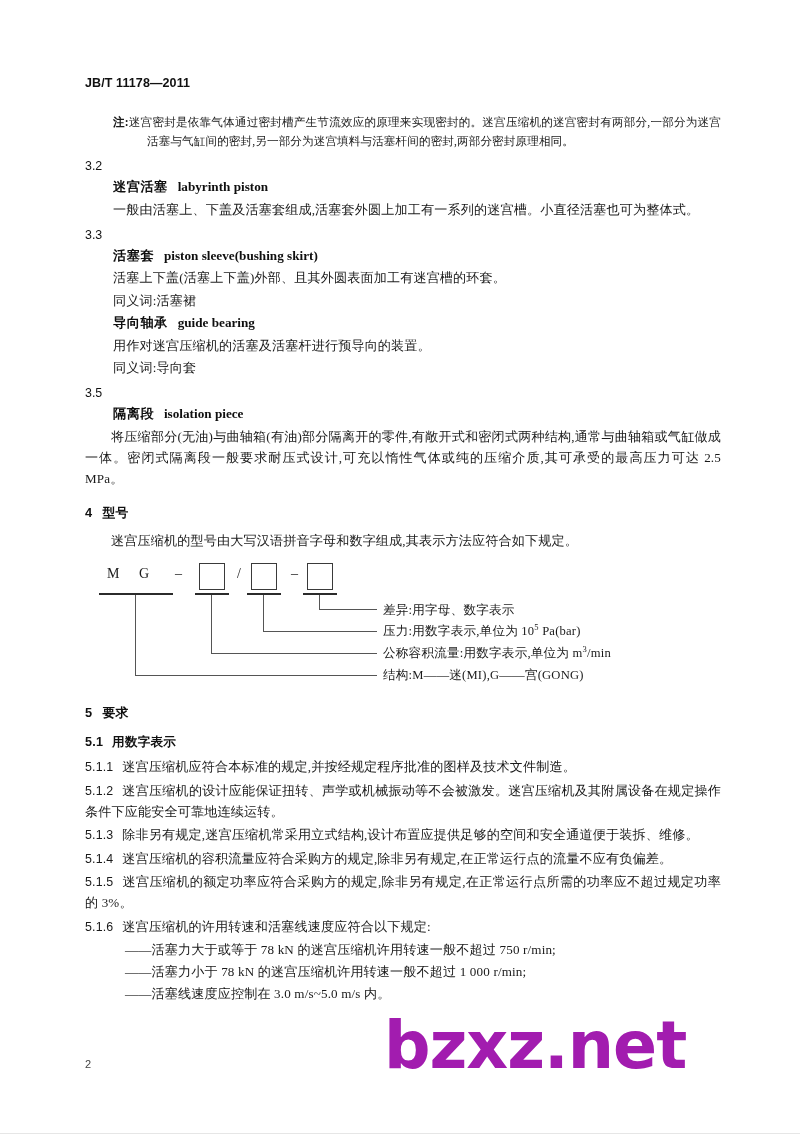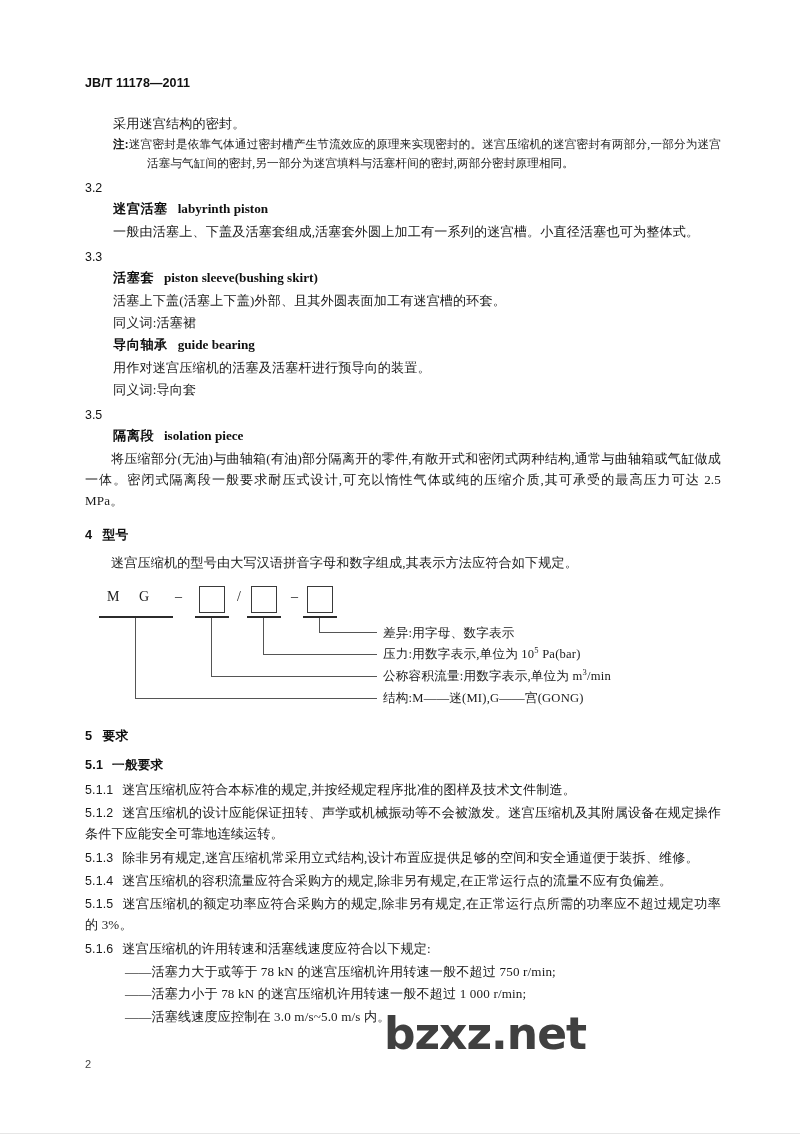--- a/index.html
+++ b/index.html
@@ -21,23 +21,23 @@
     box-sizing: border-box;
     border-bottom: 1px solid #e6e6e6;
   }
   
   #watermark {
     position: absolute;
     left: 384px;
     top: 1008px;
     font-family: "DejaVu Sans", "Liberation Sans", sans-serif;
     font-weight: bold;
-    font-size: 44px;
+    font-size: 65px;
     letter-spacing: -1px;
-    color: #404040;
+    color: #a21caf;
     z-index: 0;
     user-select: none;
     white-space: nowrap;
   }
   
   #content {
     position: relative;
     z-index: 2;
     padding: 0;
   }
@@ -191,21 +191,20 @@
 <div id="page">
 
   <div id="watermark">bzxz.net</div>
 
   <div id="content">
 
     <div class="running-head">JB/T 11178—2011</div>
 
     <div class="body-area">
 
-      <div class="para">采用迷宫结构的密封。</div>
 
       <div class="note"><b>注:</b><span>迷宫密封是依靠气体通过密封槽产生节流效应的原理来实现密封的。迷宫压缩机的迷宫密封有两部分,一部分为迷宫活塞与气缸间的密封,另一部分为迷宫填料与活塞杆间的密封,两部分密封原理相同。</span></div>
 
       <div class="clause-num">3.2</div>
       <div class="term-line"><span class="cn">迷宫活塞</span>&nbsp;&nbsp;&nbsp;<span class="en">labyrinth piston</span></div>
       <div class="para">一般由活塞上、下盖及活塞套组成,活塞套外圆上加工有一系列的迷宫槽。小直径活塞也可为整体式。</div>
 
       <div class="clause-num">3.3</div>
       <div class="term-line"><span class="cn">活塞套</span>&nbsp;&nbsp;&nbsp;<span class="en">piston sleeve(bushing skirt)</span></div>
       <div class="para">活塞上下盖(活塞上下盖)外部、且其外圆表面加工有迷宫槽的环套。</div>
@@ -256,21 +255,21 @@
 
         <span class="dg-label" style="left:298px; top:62px;"><span>压力:用数字表示,单位为 10</span><sup>5</sup><span> Pa(bar)</span></span>
 
         <span class="dg-label" style="left:298px; top:84px;"><span>公称容积流量:用数字表示,单位为 m</span><sup>3</sup><span>/min</span></span>
 
         <span class="dg-label" style="left:298px; top:106px;">结构:M——迷(MI),G——宫(GONG)</span>
       </div>
 
       <div class="sec-head"><span class="n">5</span><span>要求</span></div>
 
-      <div class="subsec-head"><span class="n">5.1</span><span>一般要求</span></div>
+      <div class="subsec-head"><span class="n">5.1</span><span>用数字表示</span></div>
 
       <div class="num-para"><span class="n">5.1.1</span><span>迷宫压缩机应符合本标准的规定,并按经规定程序批准的图样及技术文件制造。</span></div>
 
       <div class="num-para"><span class="n">5.1.2</span><span>迷宫压缩机的设计应能保证扭转、声学或机械振动等不会被激发。迷宫压缩机及其附属设备在规定操作条件下应能安全可靠地连续运转。</span></div>
 
       <div class="num-para"><span class="n">5.1.3</span><span>除非另有规定,迷宫压缩机常采用立式结构,设计布置应提供足够的空间和安全通道便于装拆、维修。</span></div>
 
       <div class="num-para"><span class="n">5.1.4</span><span>迷宫压缩机的容积流量应符合采购方的规定,除非另有规定,在正常运行点的流量不应有负偏差。</span></div>
 
       <div class="num-para"><span class="n">5.1.5</span><span>迷宫压缩机的额定功率应符合采购方的规定,除非另有规定,在正常运行点所需的功率应不超过规定功率的 3%。</span></div>

